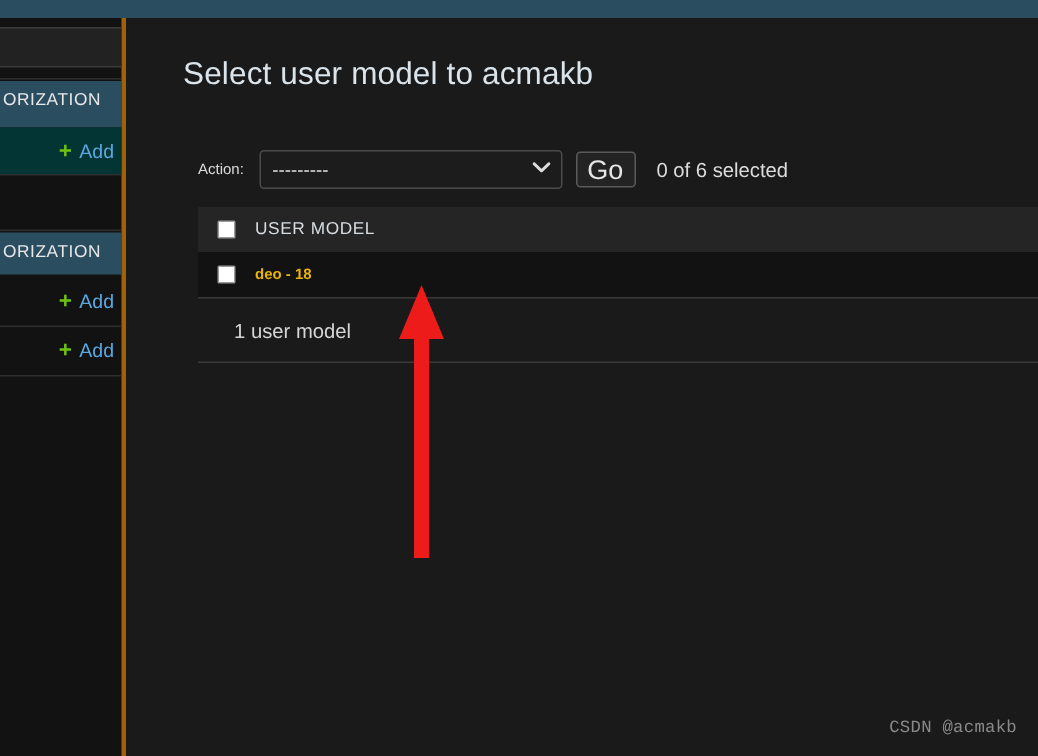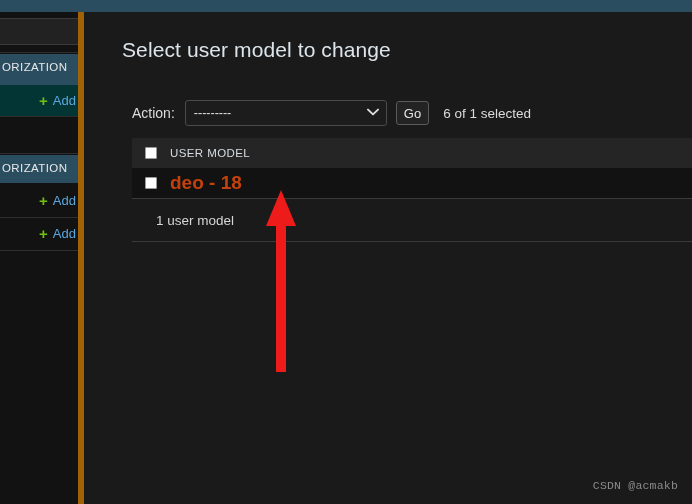--- a/index.html
+++ b/index.html
@@ -20,21 +20,21 @@
     position: absolute; left: 0; top: 0;
     width: 692px; height: 12px;
     background: #2b4d60;
   }
 
   
   .sidebar {
     position: absolute; left: 0; top: 12px;
     width: 84px; height: 492px;
     background: #121212;
-    border-right: 6px solid #a16207;
+    border-right: 3px solid #a16207;
     overflow: hidden;
   }
   .sb-searchbox {
     position: absolute; left: -8px; top: 6px;
     width: 90px; height: 27px;
     background: #222222;
     border: 1px solid #3a3a3a;
     border-radius: 2px;
   }
   .sb-sechead {
@@ -89,21 +89,21 @@
     color: #dbe4ea;
     letter-spacing: .1px;
   }
 
   
   .actionbar {
     position: absolute; left: 46px; top: 88px;
     display: flex; align-items: center;
   }
   .action-label {
-    color: #dcdcdc; font-size: 14px; margin-right: 10px;
+    color: #dcdcdc; font-size: 10px; margin-right: 10px;
   }
   .action-select {
     width: 202px; height: 26px;
     background: #1c1c1c;
     border: 1px solid #4a4a4a;
     border-radius: 3px;
     color: #e0e0e0;
     font-family: "Liberation Sans", sans-serif;
     font-size: 12.5px;
     padding: 0 22px 0 8px;
@@ -118,21 +118,21 @@
     color: #d8d8d8; font-size: 10px; line-height: 1;
   }
   .go-btn {
     margin-left: 9px;
     height: 24px; min-width: 30px;
     background: #232323;
     border: 1px solid #5a5a5a;
     border-radius: 3px;
     color: #e6e6e6;
     font-family: "Liberation Sans", sans-serif;
-    font-size: 13px;
+    font-size: 18px;
     padding: 0 7px;
     cursor: pointer;
   }
   .sel-count {
     margin-left: 14px;
     color: #dcdcdc; font-size: 13.5px;
   }
 
   
   .results {
@@ -154,22 +154,22 @@
     border-radius: 1px;
     display: inline-block;
   }
   .col-head {
     color: #d8dde2;
     font-size: 11.5px;
     font-weight: normal;
     letter-spacing: .4px;
   }
   .cell-link {
-    color: #c2410c;
-    font-size: 19px;
+    color: #eab308;
+    font-size: 10px;
     font-weight: bold;
     text-decoration: none;
   }
   .rule {
     width: 606px; height: 1px; background: #3a3a3a;
   }
   .count-row {
     height: 42px; display: flex; align-items: center;
     padding-left: 24px;
     color: #d6d6d6; font-size: 13.5px;
@@ -225,39 +225,39 @@
     <div class="sb-row" style="top:206px;">
       <span class="plus">+</span>
       <span class="addlbl">Add</span>
     </div>
 
     <div class="sb-divider" style="top:238px;"></div>
   </div>
 
   <div class="main">
 
-    <div class="page-title">Select user model to change</div>
+    <div class="page-title">Select user model to acmakb</div>
 
     <div class="actionbar">
       <span class="action-label">Action:</span>
 
       <span class="select-wrap">
         <select class="action-select">
           <option>---------</option>
         </select>
         <span class="chev">
           <svg width="12" height="8" viewBox="0 0 12 8" aria-hidden="true">
             <path d="M1 1.6 L6 6.4 L11 1.6" fill="none" stroke="#dcdcdc" stroke-width="1.9" stroke-linecap="round" stroke-linejoin="round"></path>
           </svg>
         </span>
       </span>
 
       <button class="go-btn">Go</button>
 
-      <span class="sel-count">6 of 1 selected</span>
+      <span class="sel-count">0 of 6 selected</span>
     </div>
 
     <div class="results">
 
       <div class="row head">
         <span class="cb-cell">
           <span class="cbox"></span>
         </span>
         <span class="col-head">USER MODEL</span>
       </div>

